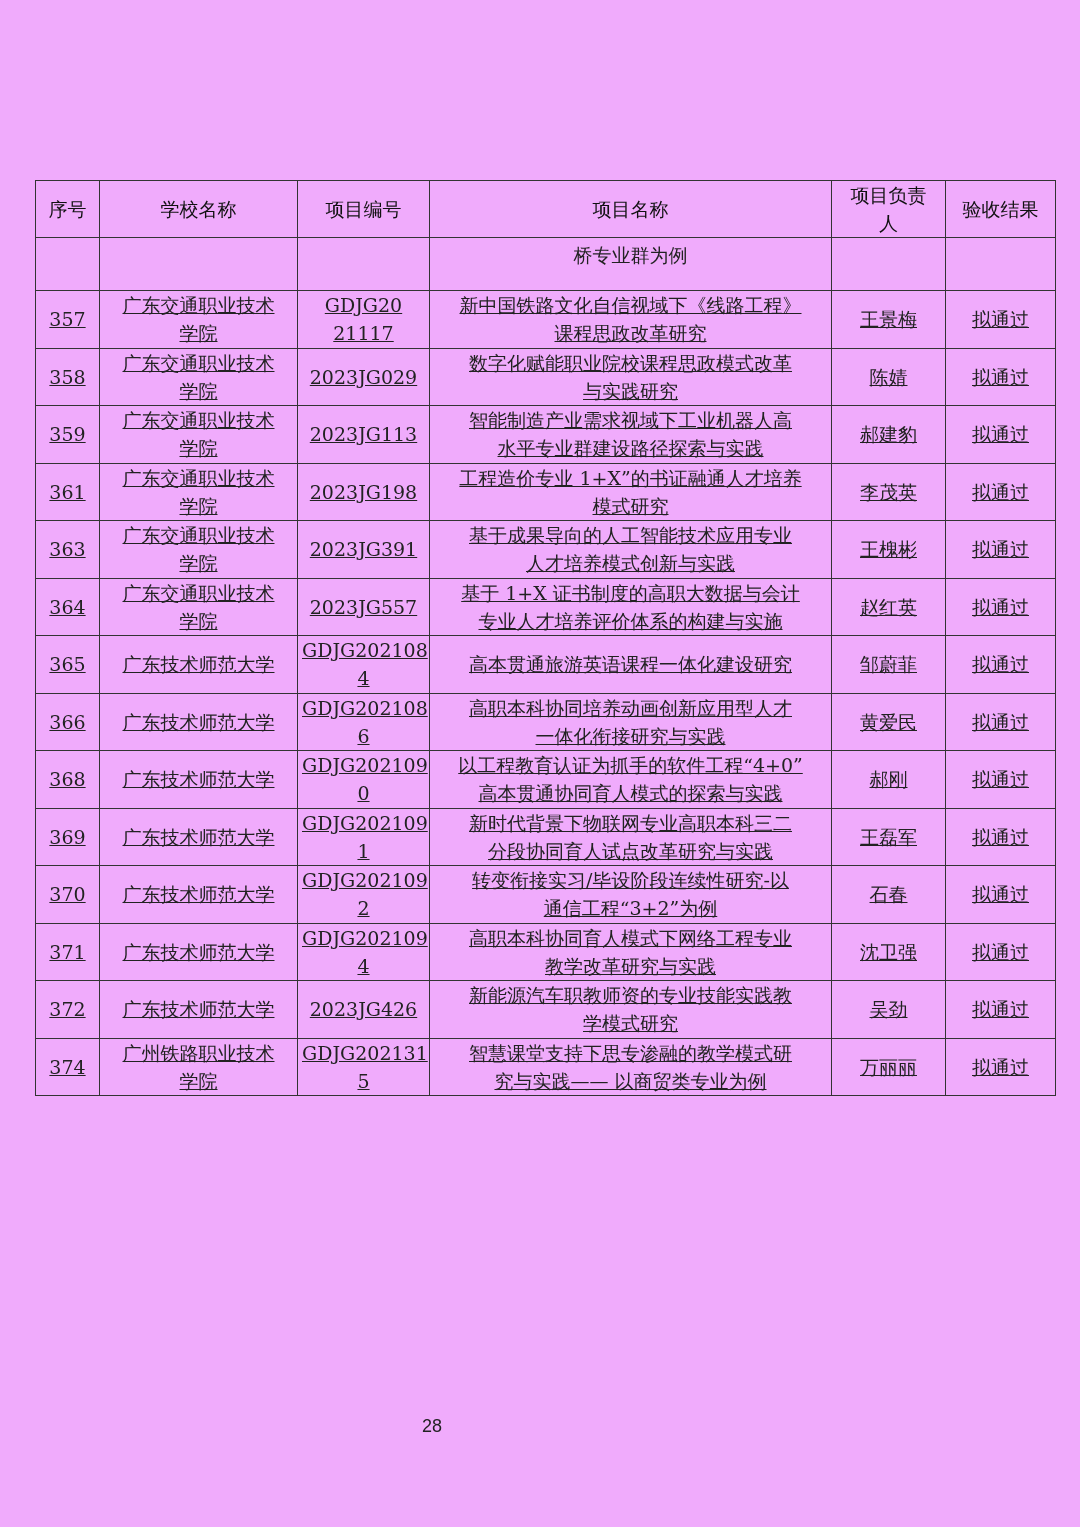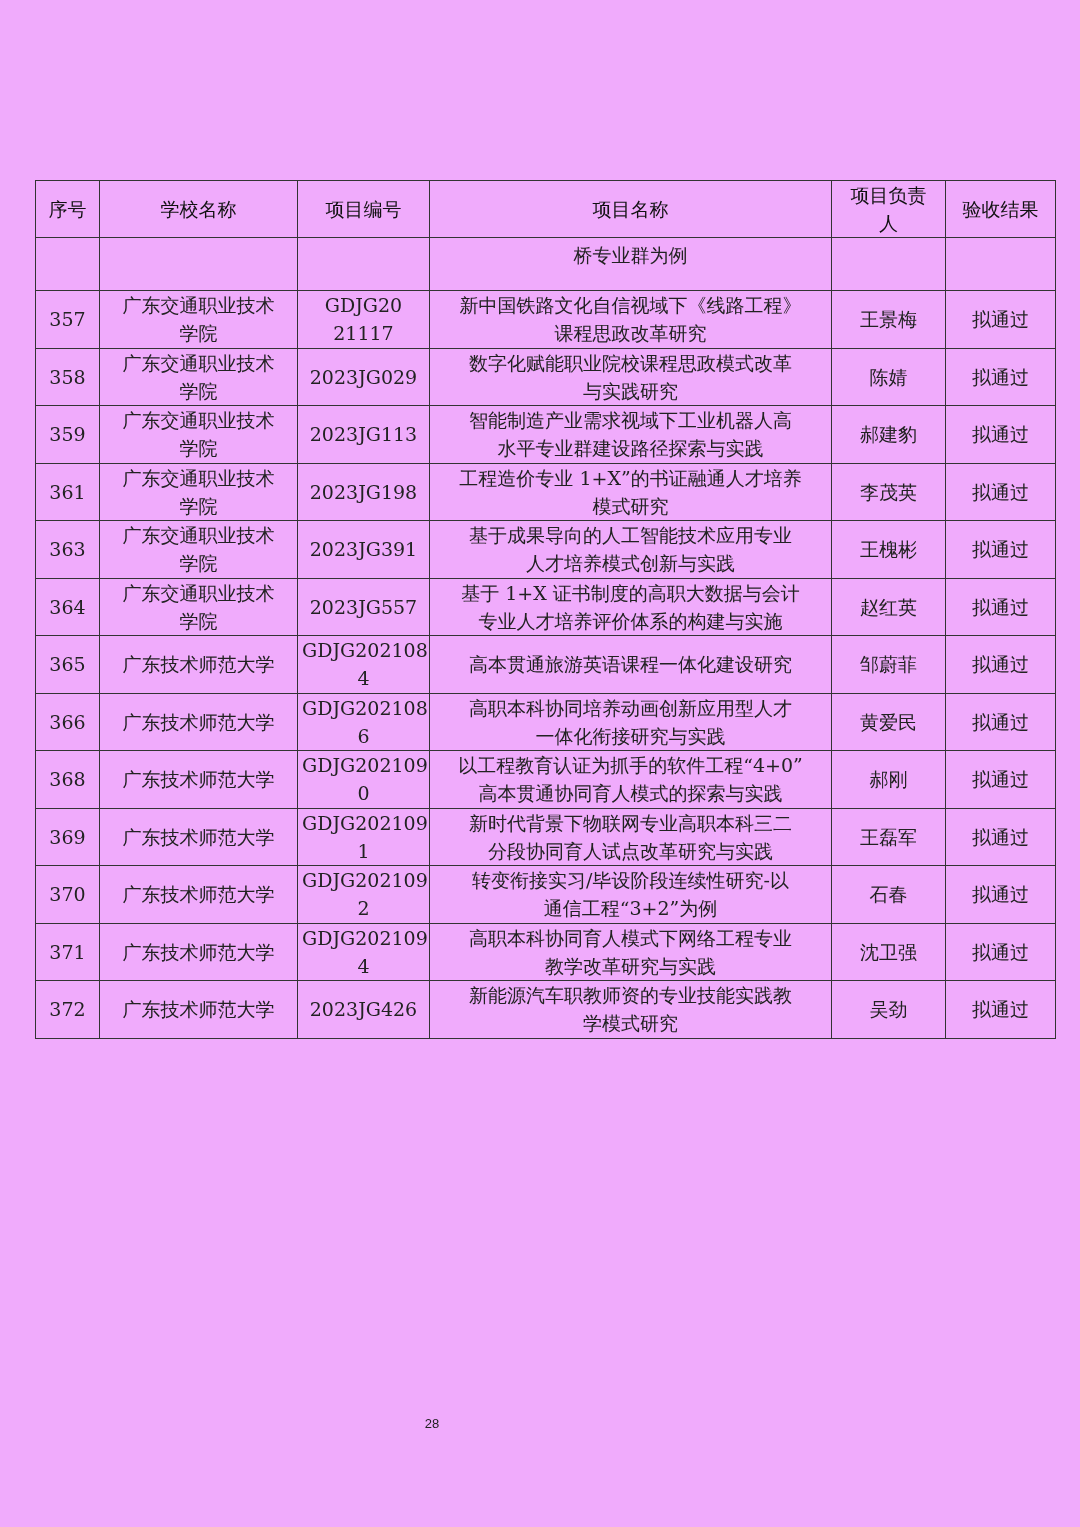--- a/index.html
+++ b/index.html
@@ -19,33 +19,33 @@
     font-size: 19px; line-height: 28px;
     font-weight: normal;
   }
   table.grid th {
     font-family: "DejaVu Sans", "Liberation Sans", sans-serif;
     font-size: 19px; line-height: 28px; color: #111;
   }
   tr.hdr { height: 57px; }
   tr.cont { height: 53px; }
   tr.cont td { vertical-align: top; padding-top: 3px; margin-top: 22px; }
-  tr.row { height: 57.5px; }
+  tr.row { height: 57.5px; text-decoration: underline; }
   .num { font-size: 19px; }
   .code { font-size: 18px; letter-spacing: 0px; word-break: break-all; }
   .school { font-size: 19px; }
   .title { font-size: 19px; text-align: center; }
   .person { font-size: 19px; }
   .result { font-size: 19px; }
   .line { display: block; white-space: nowrap; }
   .page-number {
     position: absolute; left: 0; width: 864px; top: 1416px;
     text-align: center;
     font-family: "Liberation Sans", "DejaVu Sans", sans-serif;
-    font-size: 13px; color: #222;
+    font-size: 18px; color: #222;
   }
 </style>
 </head>
 <body>
 
 <div class="page">
   <table class="grid">
     <colgroup>
       <col style="width:64px">
       <col style="width:198px">
@@ -276,17 +276,34 @@
           <td class="code">
             <span class="line">2023JG426</span>
           </td>
           <td class="title">
             <span class="line">新能源汽车职教师资的专业技能实践教</span>
             <span class="line">学模式研究</span>
           </td>
           <td class="person">吴劲</td>
           <td class="result">拟通过</td>
         </tr>
+        <tr class="row">
+          <td class="num">374</td>
+          <td class="school">
+            <span class="line">广州铁路职业技术</span>
+            <span class="line">学院</span>
+          </td>
+          <td class="code">
+            <span class="line">GDJG202131</span>
+            <span class="line">5</span>
+          </td>
+          <td class="title">
+            <span class="line">智慧课堂支持下思专渗融的教学模式研</span>
+            <span class="line">究与实践—— 以商贸类专业为例</span>
+          </td>
+          <td class="person">万丽丽</td>
+          <td class="result">拟通过</td>
+        </tr>
       </tbody>
   </table>
 
   <div class="page-number">28</div>
 </div>
 
 </body></html>

